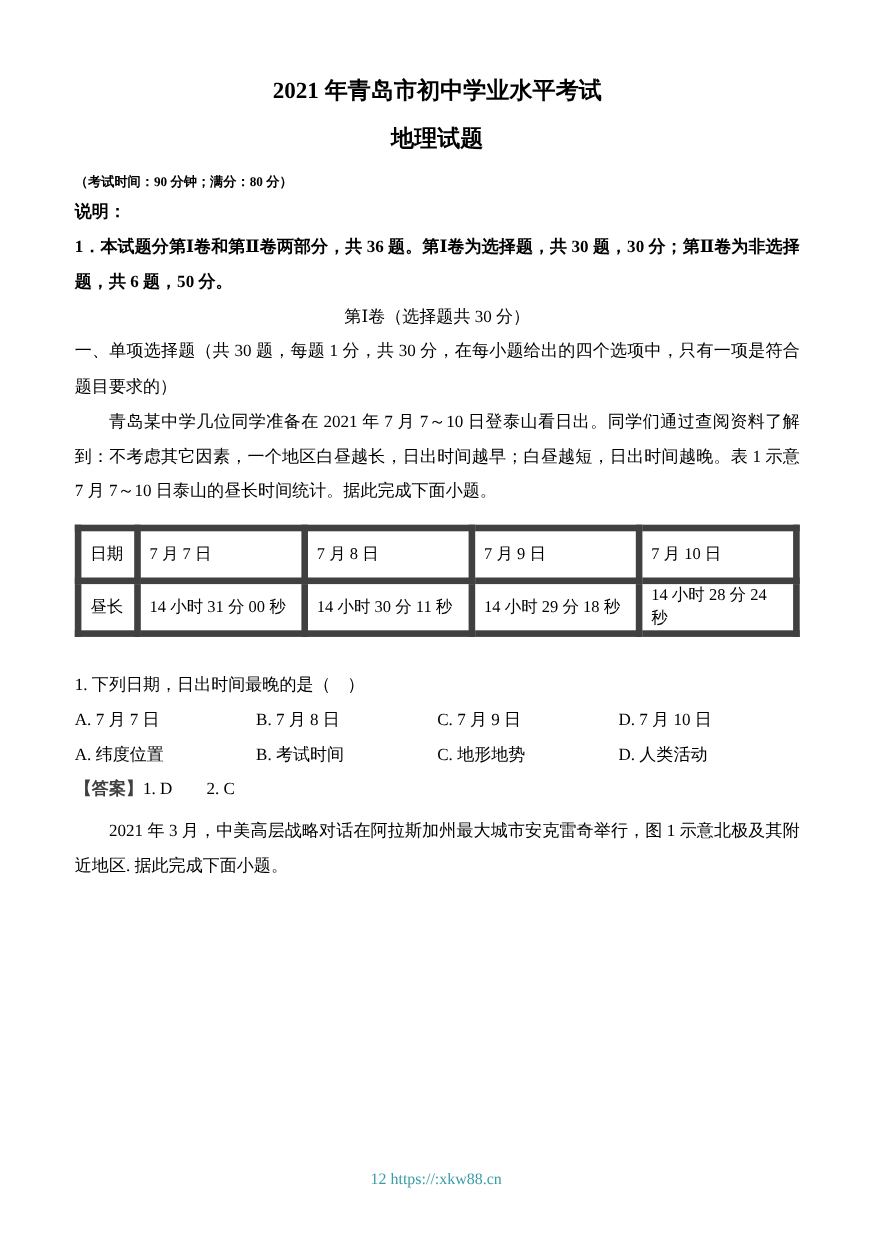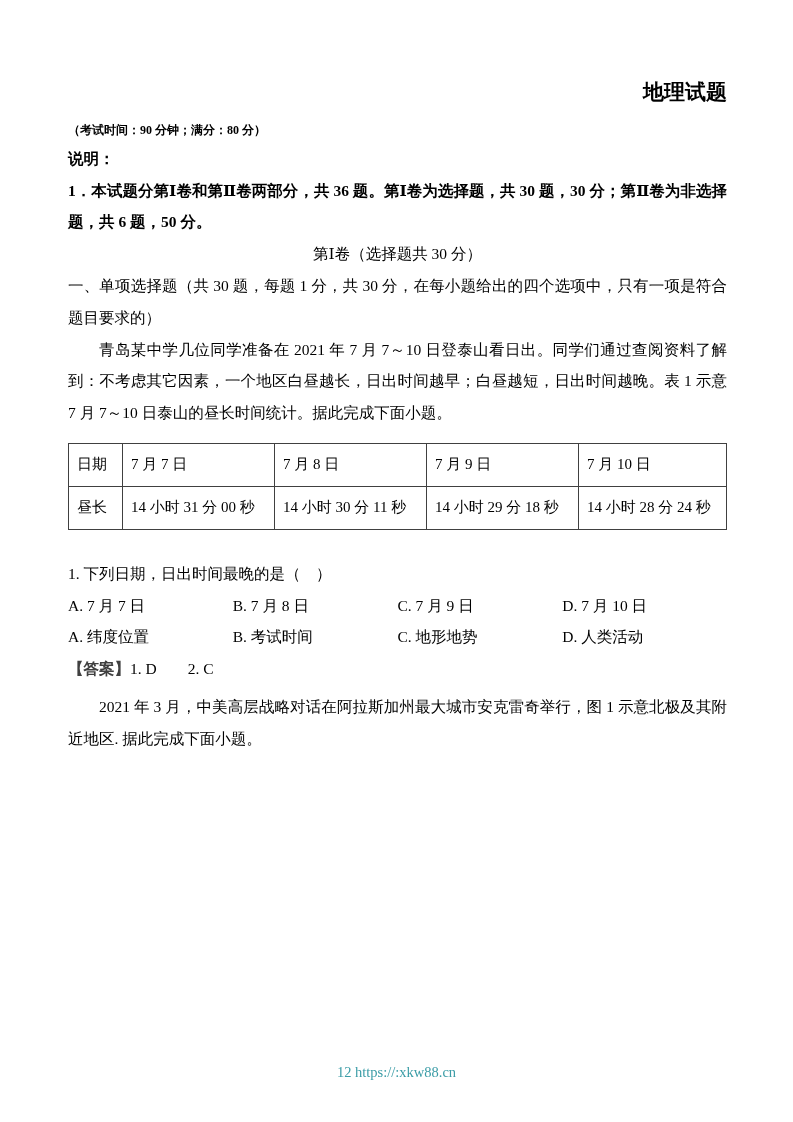--- a/index.html
+++ b/index.html
@@ -26,21 +26,21 @@
     line-height: 2.05;
   }
   .title {
     text-align: center;
     font-size: 21px;
     font-weight: bold;
     line-height: 1.35;
     margin: 6px 0 0 0;
   }
   .subtitle {
-    text-align: right;
+    text-align: center;
     font-size: 21px;
     font-weight: bold;
     line-height: 1.35;
     margin: 16px 0 0 0;
   }
   .exam-info {
     margin: 12px 0 0 0;
     font-weight: bold;
     font-size: 12px;
   }
@@ -59,21 +59,21 @@
     text-indent: 2em;
     text-align: justify;
   }
   table.daylight {
     width: 100%;
     border-collapse: collapse;
     margin-top: 14px;
     table-layout: fixed;
   }
   table.daylight td {
-    border: 1px solid #404040;
+    border: 6px solid #404040;
     height: 42px;
     padding: 0 8px;
     font-size: 15px;
     vertical-align: middle;
     text-align: left;
     line-height: 1.4;
   }
   col.c0 { width: 54px; }
   col.c1, col.c2, col.c3 { width: 152px; }
   .q-stem { margin-top: 0; }
@@ -95,20 +95,21 @@
     font-size: 14.5px;
     color: #3a9ca6;
     line-height: 1.4;
   }
 </style>
 </head>
 <body>
 
 <div class="page">
 
+  <h1 class="title">2021 年青岛市初中学业水平考试</h1>
   <h2 class="subtitle">地理试题</h2>
 
   <p class="exam-info">（考试时间：90 分钟；满分：80 分）</p>
 
   <p class="bold">说明：</p>
   <p class="bold note">1．本试题分第Ⅰ卷和第Ⅱ卷两部分，共 36 题。第Ⅰ卷为选择题，共 30 题，30 分；第Ⅱ卷为非选择题，共 6 题，50 分。</p>
 
   <p class="part-title">第Ⅰ卷（选择题共 30 分）</p>
 
   <p class="section-heading">一、单项选择题（共 30 题，每题 1 分，共 30 分，在每小题给出的四个选项中，只有一项是符合题目要求的）</p>

